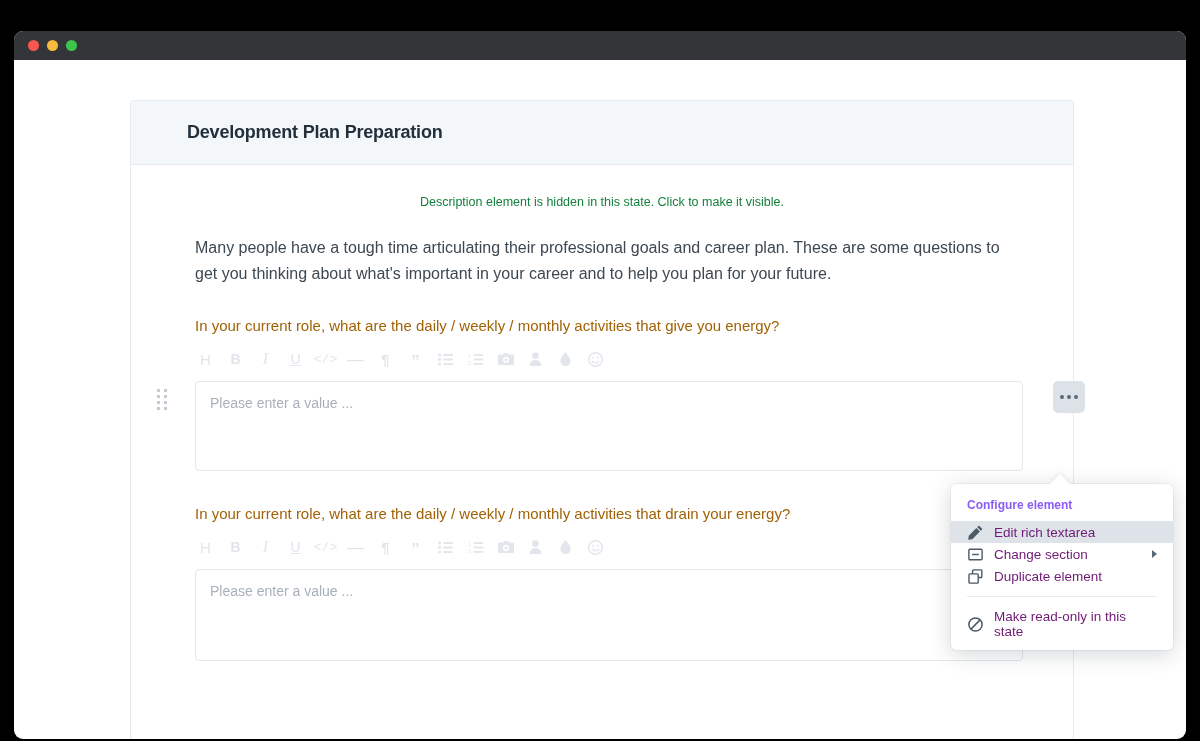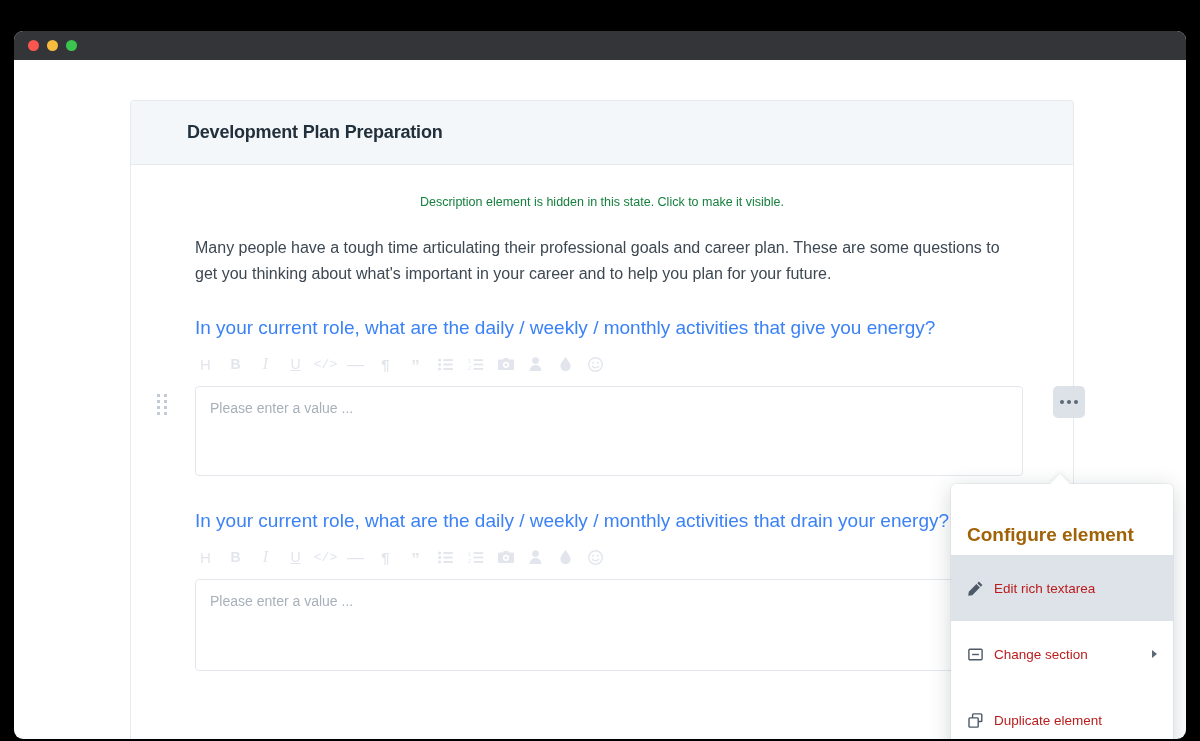--- a/index.html
+++ b/index.html
@@ -79,22 +79,22 @@
 
   .intro {
     font-size: 16px;
     line-height: 26px;
     color: #3d4852;
     padding: 0 14px;
     margin-bottom: 30px;
   }
 
   .question-label {
-    font-size: 19px;
-    color: #3b82f6;
+    font-size: 15px;
+    color: #a16207;
     padding: 0 14px;
     margin-bottom: 12px;
   }
 
   
   .rt-toolbar {
     display: flex;
     align-items: center;
     gap: 5px;
     padding: 0 12px;
@@ -181,33 +181,32 @@
   .ctx-menu:before {
     content: "";
     position: absolute;
     top: -7px; left: 102px;
     width: 14px; height: 14px;
     background: #ffffff;
     transform: rotate(45deg);
     box-shadow: -2px -2px 4px rgba(34,48,60,0.06);
   }
   .ctx-group-title {
-    font-size: 19px;
+    font-size: 12px;
     font-weight: bold;
-    color: #a16207;
+    color: #8b5cf6;
     padding: 4px 16px 9px 16px;
-    margin-top: 26px;
   }
   .ctx-item {
     display: flex;
     align-items: center;
     gap: 11px;
-    padding: 25px 16px;
+    padding: 3px 16px;
     font-size: 13.5px;
-    color: #b91c1c;
+    color: #701a75;
     cursor: pointer;
     position: relative;
   }
   .ctx-item.active { background: #dde3e9; }
   .ctx-item .ic { width: 16px; height: 16px; display:flex; align-items:center; justify-content:center; flex: 0 0 16px; }
   .ctx-item .ic svg { display:block; }
   .ctx-sep { height: 1px; background: #e8ebef; margin: 9px 16px; }
   .caret-right {
     position: absolute; right: 16px; top: 50%; transform: translateY(-50%);
     width: 0; height: 0;

